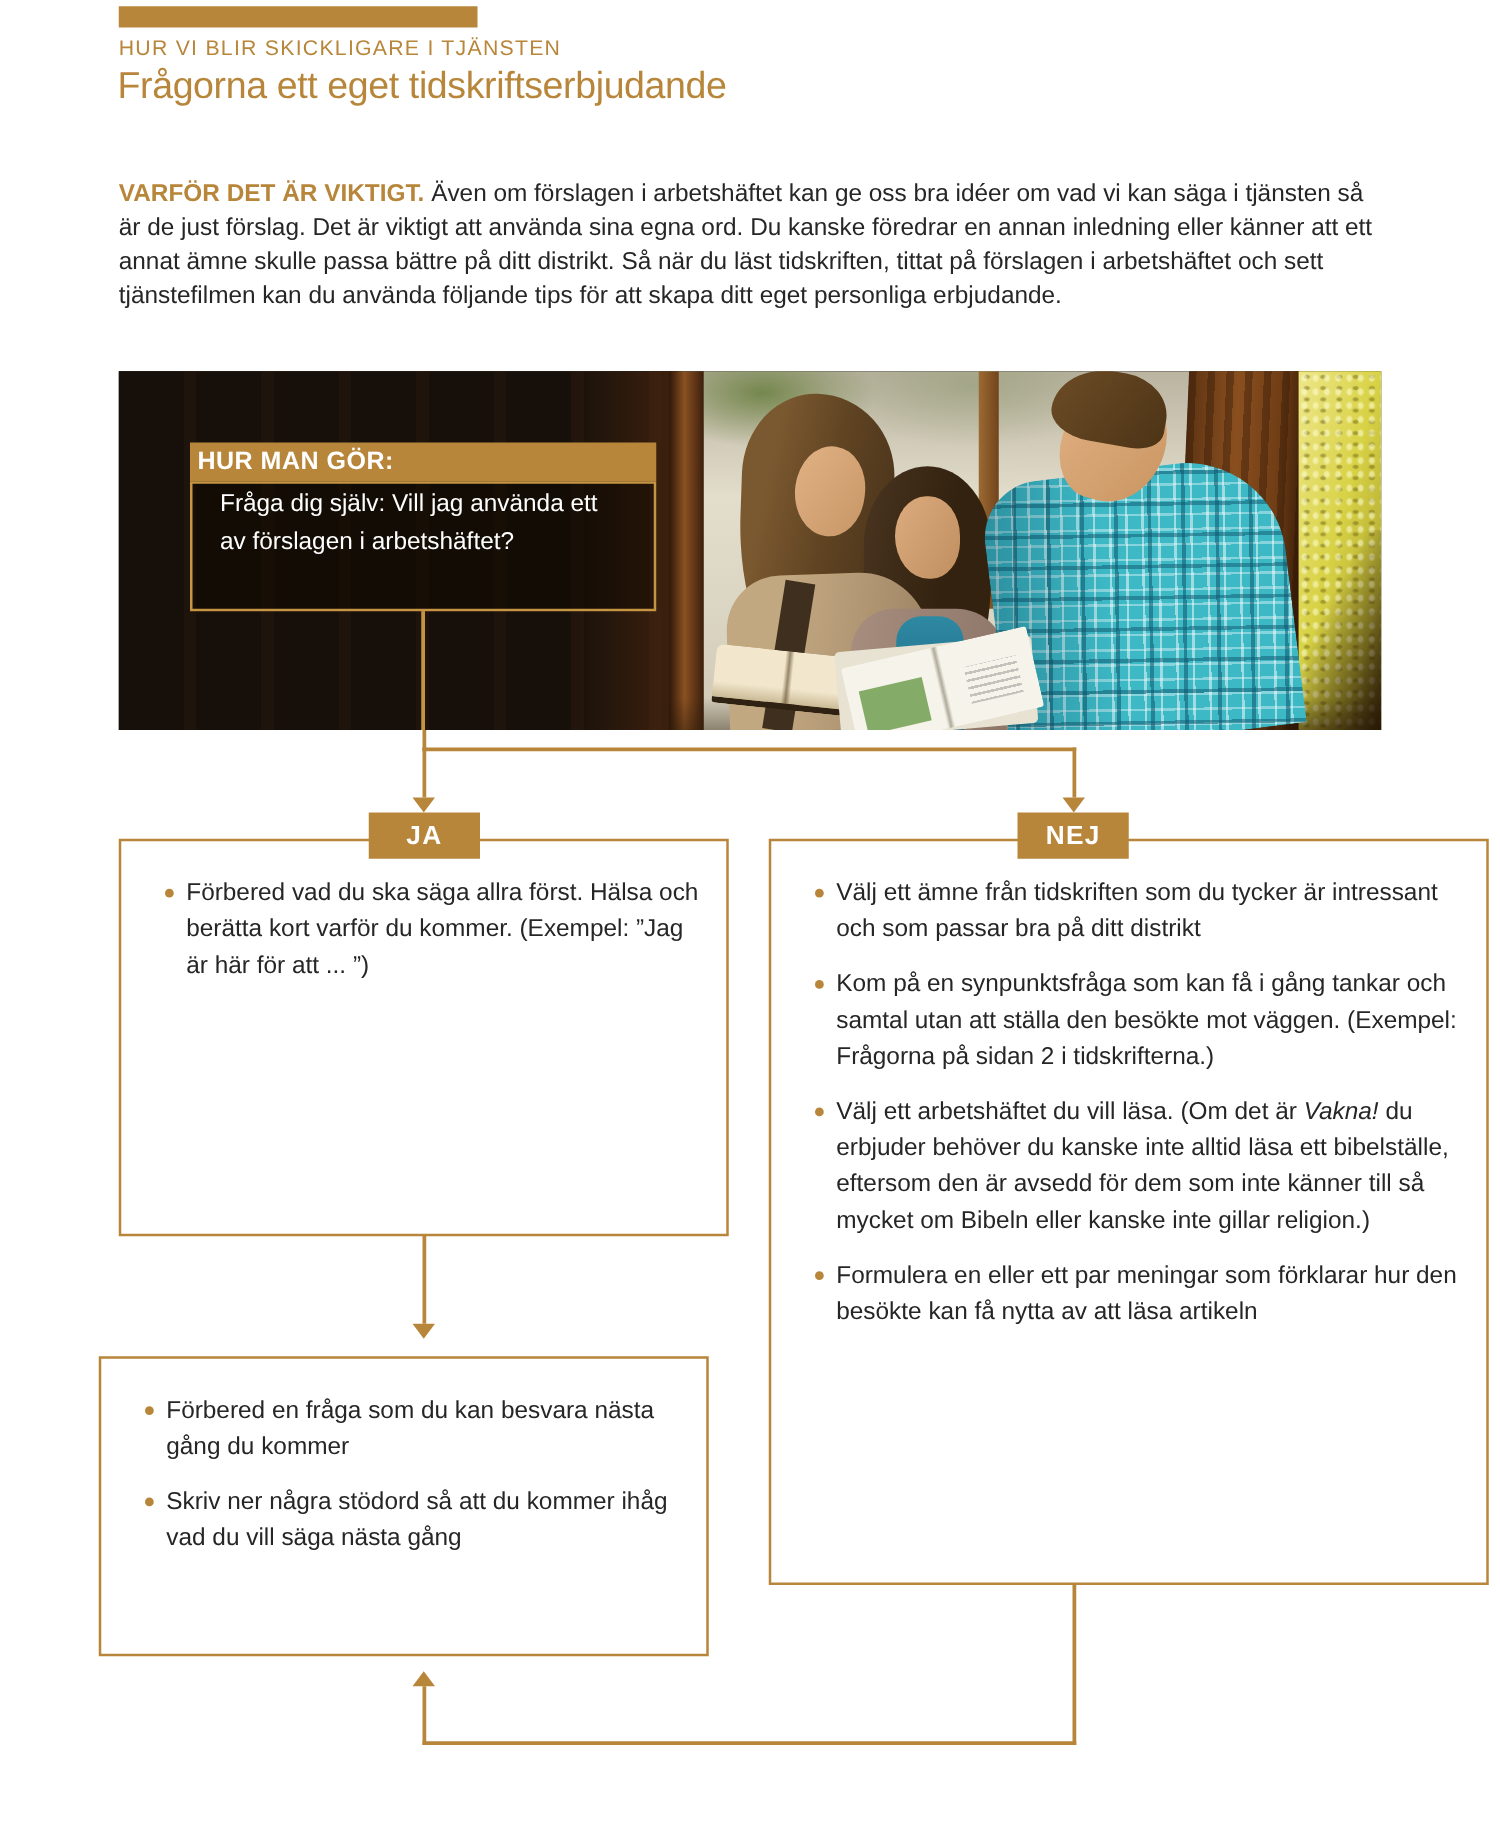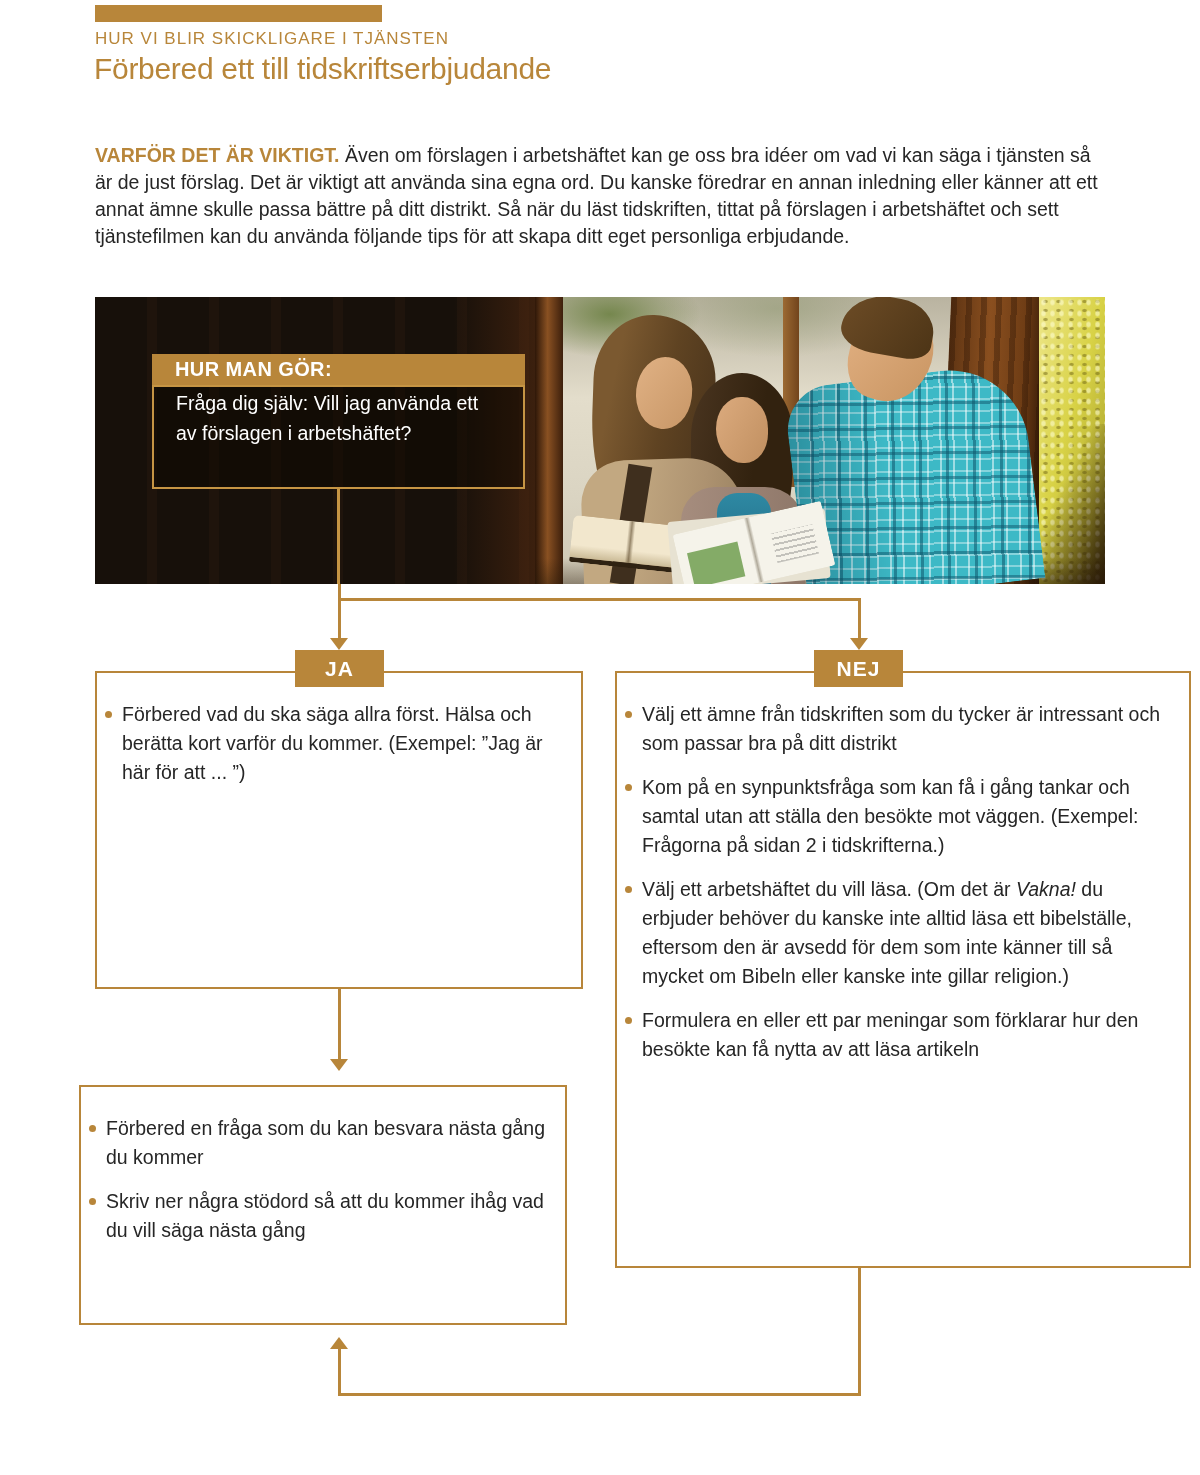--- a/index.html
+++ b/index.html
@@ -100,51 +100,51 @@
       linear-gradient(90deg, rgba(0,0,0,0) 48%, rgba(120,110,90,.55) 50%, rgba(0,0,0,0) 52%),
       linear-gradient(#84ab67,#84ab67),
       repeating-linear-gradient(0deg, rgba(90,90,90,.32) 0 2px, rgba(0,0,0,0) 2px 6px);
     background-repeat:no-repeat,no-repeat,no-repeat;
     background-position:0 0,10% 70%,88% 60%;
     background-size:100% 100%,34% 54%,28% 46%;
   }
   
   .howto { position:absolute; left:57px; top:57px; width:373px; z-index:9; }
   .howto-head { box-sizing:border-box; height:31px; line-height:31px; background:var(--accent);
-    color:#fff; font-size:20px; font-weight:bold; letter-spacing:.4px; padding-left:23px; }
+    color:#fff; font-size:20px; font-weight:bold; letter-spacing:.4px; padding-left:6px; }
   .howto-body { box-sizing:border-box; width:373px; height:104px; border:2px solid var(--accent-bright);
     background:rgba(12,6,0,.42); color:#fff; font-size:19.5px; line-height:30px; padding:1px 22px 0 22px; }
   .photo-stem { position:absolute; left:242px; top:191px; width:3px; height:96px; background:var(--accent-bright); z-index:8; }
   
   .cline { position:absolute; background:var(--accent); }
   .arrow-down { position:absolute; width:0; height:0;
     border-left:9px solid rgba(0,0,0,0); border-right:9px solid rgba(0,0,0,0); border-top:12px solid var(--accent); }
   .arrow-up { position:absolute; width:0; height:0;
     border-left:9px solid rgba(0,0,0,0); border-right:9px solid rgba(0,0,0,0); border-bottom:12px solid var(--accent); }
   .flag { position:absolute; width:89px; height:37px; background:var(--accent); color:#fff;
     font-size:21px; font-weight:bold; letter-spacing:1px; text-align:center; line-height:37px; z-index:3; }
   .listbox { position:absolute; box-sizing:border-box; border:2px solid var(--accent); background:#fff; }
-  .bullets { margin:0; padding:27px 18px 0 8px; list-style:none; }
+  .bullets { margin:0; padding:27px 18px 0 35px; list-style:none; }
   .bullets li { position:relative; padding-left:17px; font-size:19.5px; line-height:29px; margin-bottom:15px; }
   .bullets li::before { content:""; position:absolute; left:0; top:11px; width:7px; height:7px;
     border-radius:50%; background:var(--accent); }
   #box-yes  { left:95px;  top:671px; width:488px; height:318px; }
   #box-no   { left:615px; top:671px; width:576px; height:597px; }
   #box-next { left:79px;  top:1085px; width:488px; height:240px; }
   #flag-yes { left:295px; top:650px; }
   #flag-no  { left:814px; top:650px; }
 </style>
 </head>
 <body>
 
 <div class="page">
 
   <div class="topbar"></div>
   <div class="kicker">HUR VI BLIR SKICKLIGARE I TJÄNSTEN</div>
-  <h1 class="title" style="margin:0;font-weight:normal;">Förbered ett till tidskriftserbjudande</h1>
+  <h1 class="title" style="margin:0;font-weight:normal;">Frågorna ett eget tidskriftserbjudande</h1>
 
   <p class="intro" style="margin:0;"><span class="lead">VARFÖR DET ÄR VIKTIGT.</span> <span>Även om förslagen i arbetshäftet kan ge oss bra idéer om vad vi kan säga i tjänsten så är de just förslag. Det är viktigt att använda sina egna ord. Du kanske föredrar en annan inledning eller känner att ett annat ämne skulle passa bättre på ditt distrikt. Så när du läst tidskriften, tittat på förslagen i arbetshäftet och sett tjänstefilmen kan du använda följande tips för att skapa ditt eget personliga erbjudande.</span></p>
 
   <div class="photo">
     <div class="ph ph-slats"></div>
     <div class="ph ph-frameL"></div>
     <div class="ph ph-open"></div>
     <div class="ph ph-beam"></div>
     <div class="ph w1-hair"></div>
     <div class="ph w1-face"></div>

